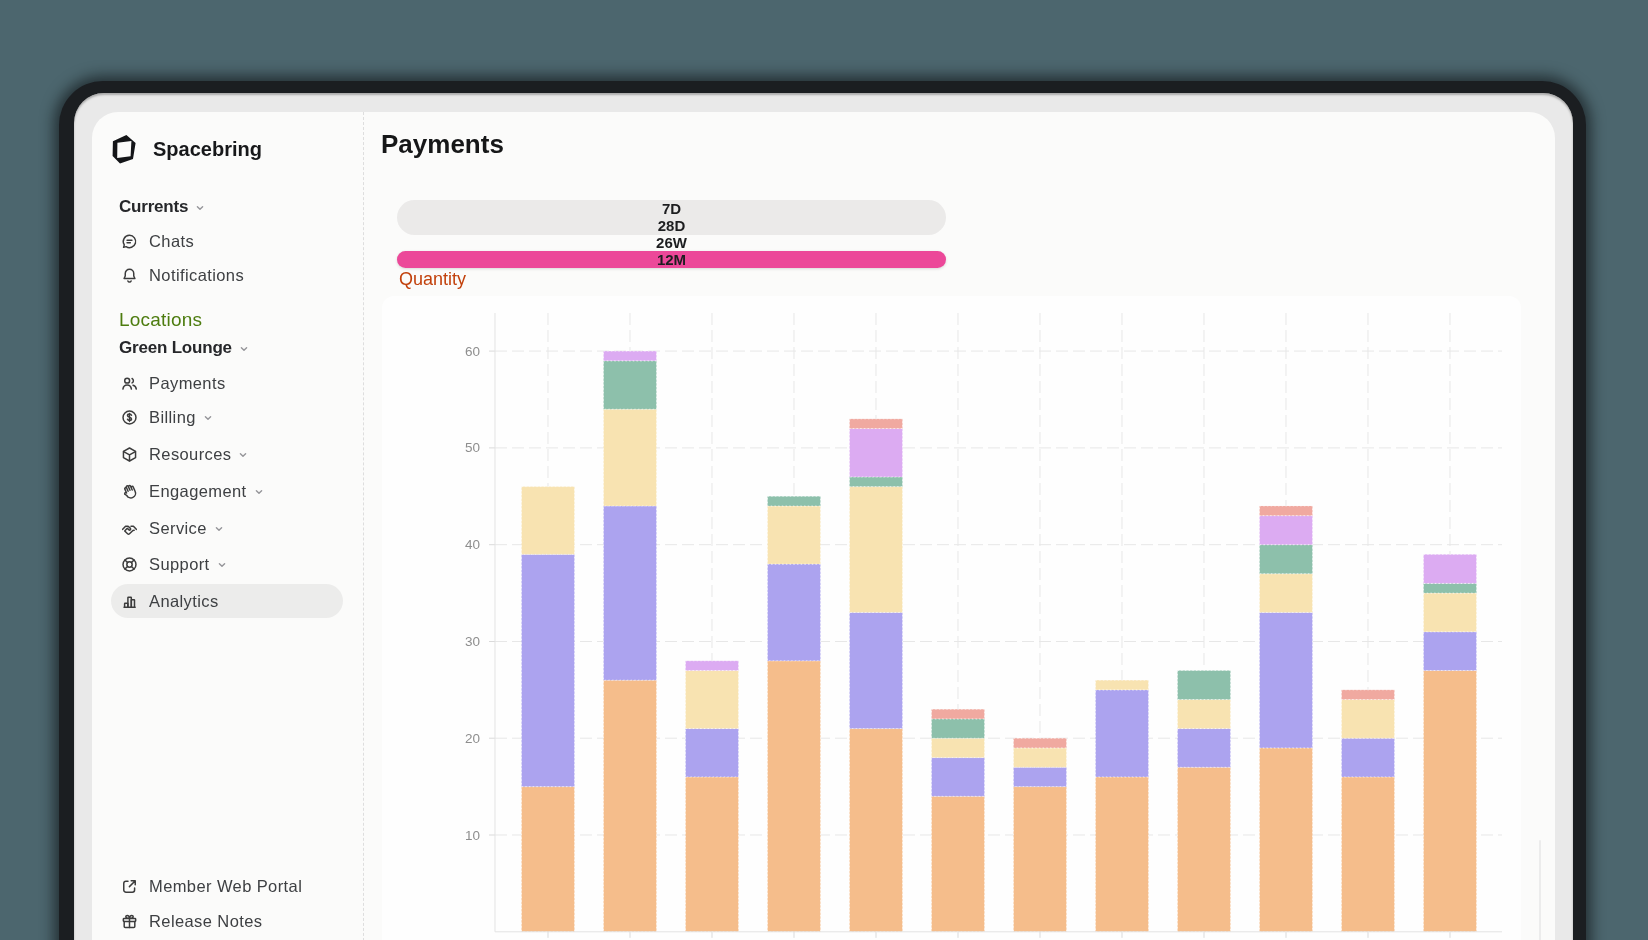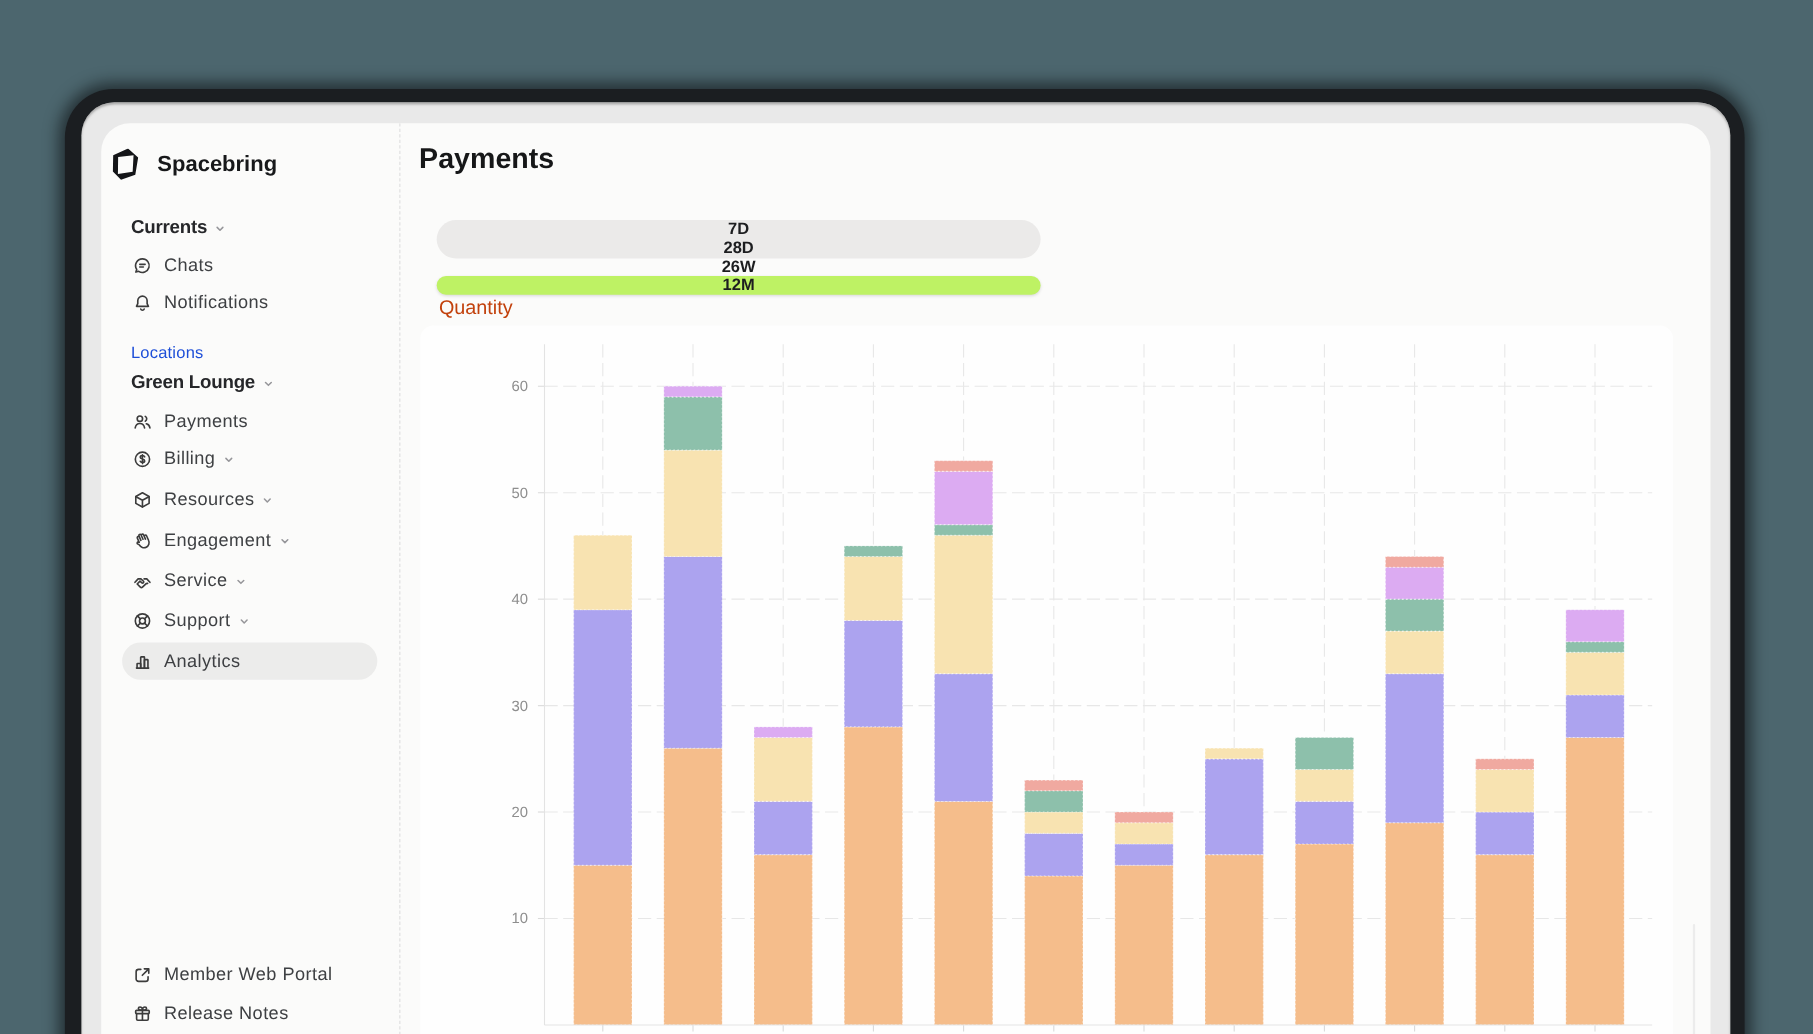--- a/index.html
+++ b/index.html
@@ -10,36 +10,36 @@
            box-shadow:0 0 14px 5px rgba(12,14,16,0.62); }
   .chrome { position:absolute; left:15px; right:13px; top:12px; bottom:0;
             background:#e9e9e9; border-radius:30px 30px 0 0;
             box-shadow:inset 0 2px 2px rgba(120,120,120,0.55); }
   .app { position:absolute; left:18px; right:18px; top:19px; bottom:0;
          background:#fbfbfa; border-radius:26px 26px 0 0; overflow:hidden; }
   
   .side { position:absolute; left:0; top:0; bottom:0; width:272px; }
   .side::after { content:""; position:absolute; right:0; top:0; bottom:0; width:0;
                  border-right:1px dashed #dedede; }
-  .logo { position:absolute; left:10px; top:23px; display:flex; align-items:center; }
+  .logo { position:absolute; left:20px; top:23px; display:flex; align-items:center; }
   .logo svg { width:26px; height:28px; }
   .logo span { font-size:20px; font-weight:700; color:#17181a; margin-left:17px; letter-spacing:0; }
   .item { position:absolute; left:33px; height:34px; display:flex; align-items:center; color:#3e4043; font-size:16.5px; letter-spacing:0.4px; }
   .item .ic { width:17px; height:17px; margin-right:11px; flex:0 0 17px; display:flex; }
   .item .ic svg { width:17px; height:17px; }
   .hdr { font-weight:700; font-size:17px; color:#26272a; letter-spacing:-0.2px; }
-  .lbl { font-size:15px; color:#1d4ed8; letter-spacing:0.2px; }
+  .lbl { font-size:19px; color:#4d7c0f; letter-spacing:0.2px; }
   .chev { margin-left:7px; margin-top:2px; }
   .pill { position:absolute; left:19px; width:232px; height:34px; background:#ececeb; border-radius:17px; }
   
   .main { position:absolute; left:272px; right:0; top:0; bottom:0; }
   h1 { position:absolute; left:17px; top:19px; line-height:1; font-size:26px; font-weight:700; color:#161718; letter-spacing:0; }
   .seg { position:absolute; left:33px; top:88px; width:549px; height:35px; background:#ebeae9; border-radius:17.5px; display:flex;flex-direction:column; }
   .seg .opt { flex:1; display:flex; align-items:center; justify-content:center; font-size:15px; font-weight:700; color:#1d1e20; }
-  .seg .sel { background:#bef264; border-radius:17px; box-shadow:0 1px 3px rgba(0,0,0,0.14); }
+  .seg .sel { background:#ec4899; border-radius:17px; box-shadow:0 1px 3px rgba(0,0,0,0.14); }
   .qty { position:absolute; left:35px; top:157px; font-size:18px; color:#c2410c; }
   .card { position:absolute; left:18px; top:184px; width:1139px; height:680px; background:#fefefe; border-radius:12px; }
   .sbar { position:absolute; right:14px; top:728px; width:2px; height:120px; background:#ececec; border-radius:2px; }
 </style>
 </head>
 <body>
 <div class="frame">
  <div class="chrome">
   <div class="app">
    <aside class="side">

